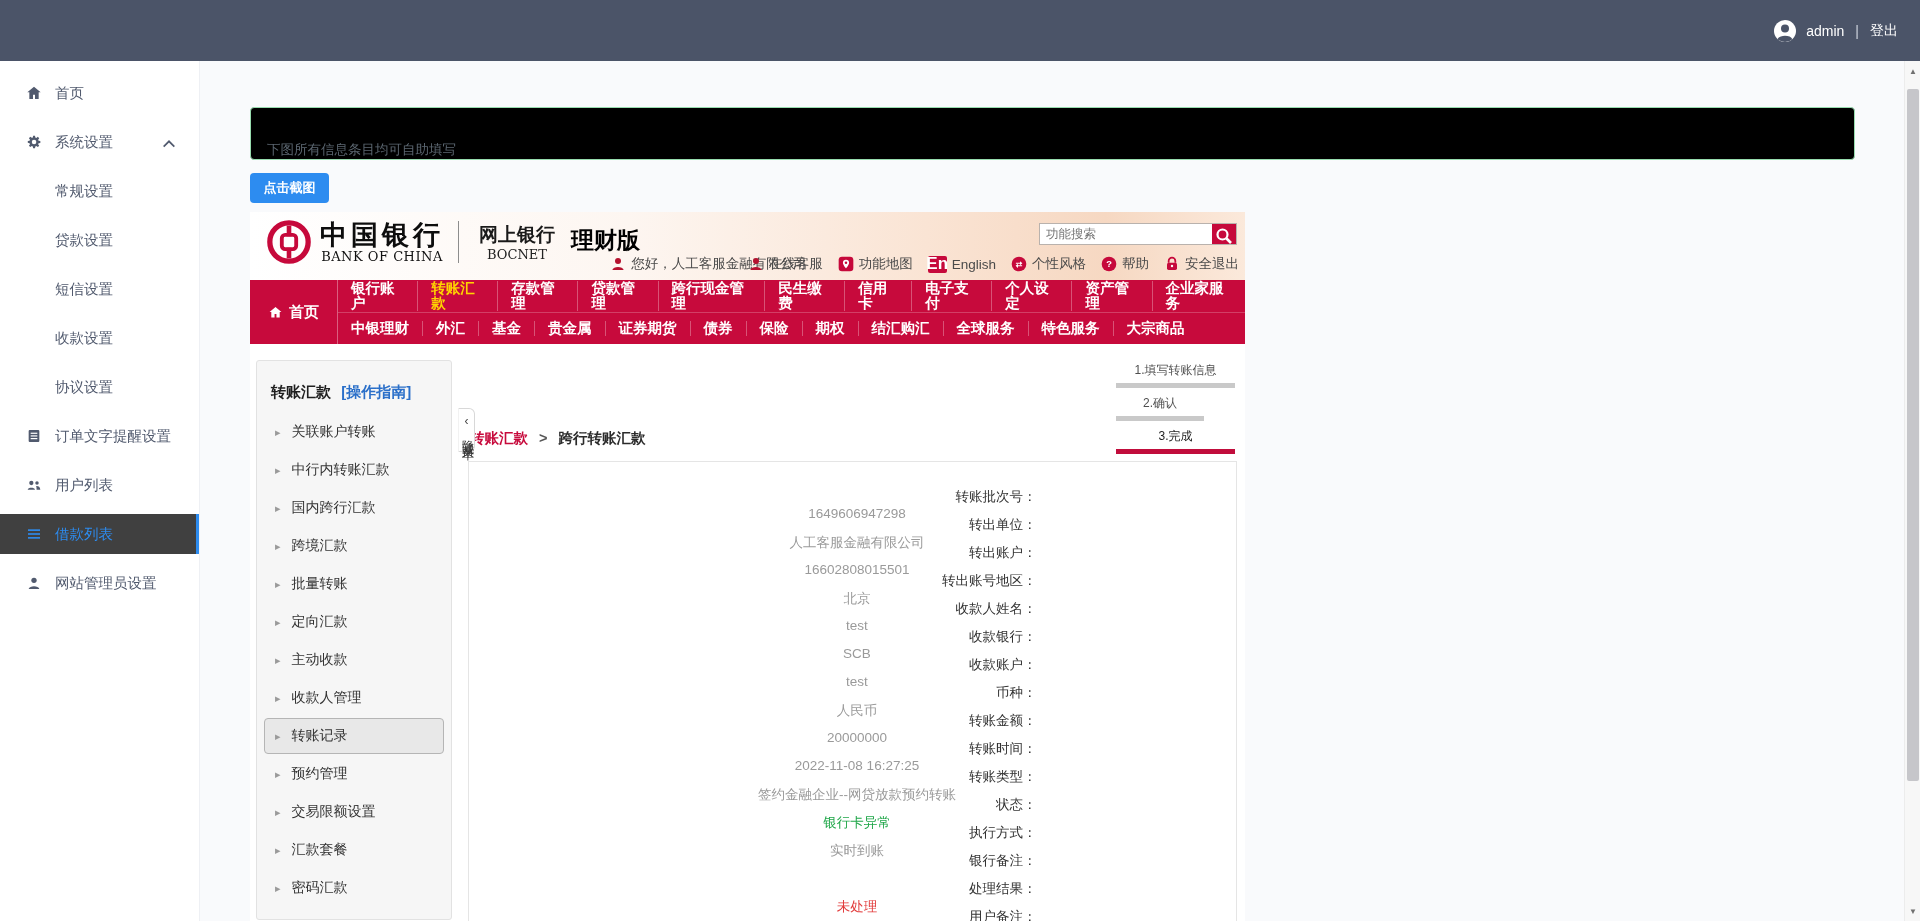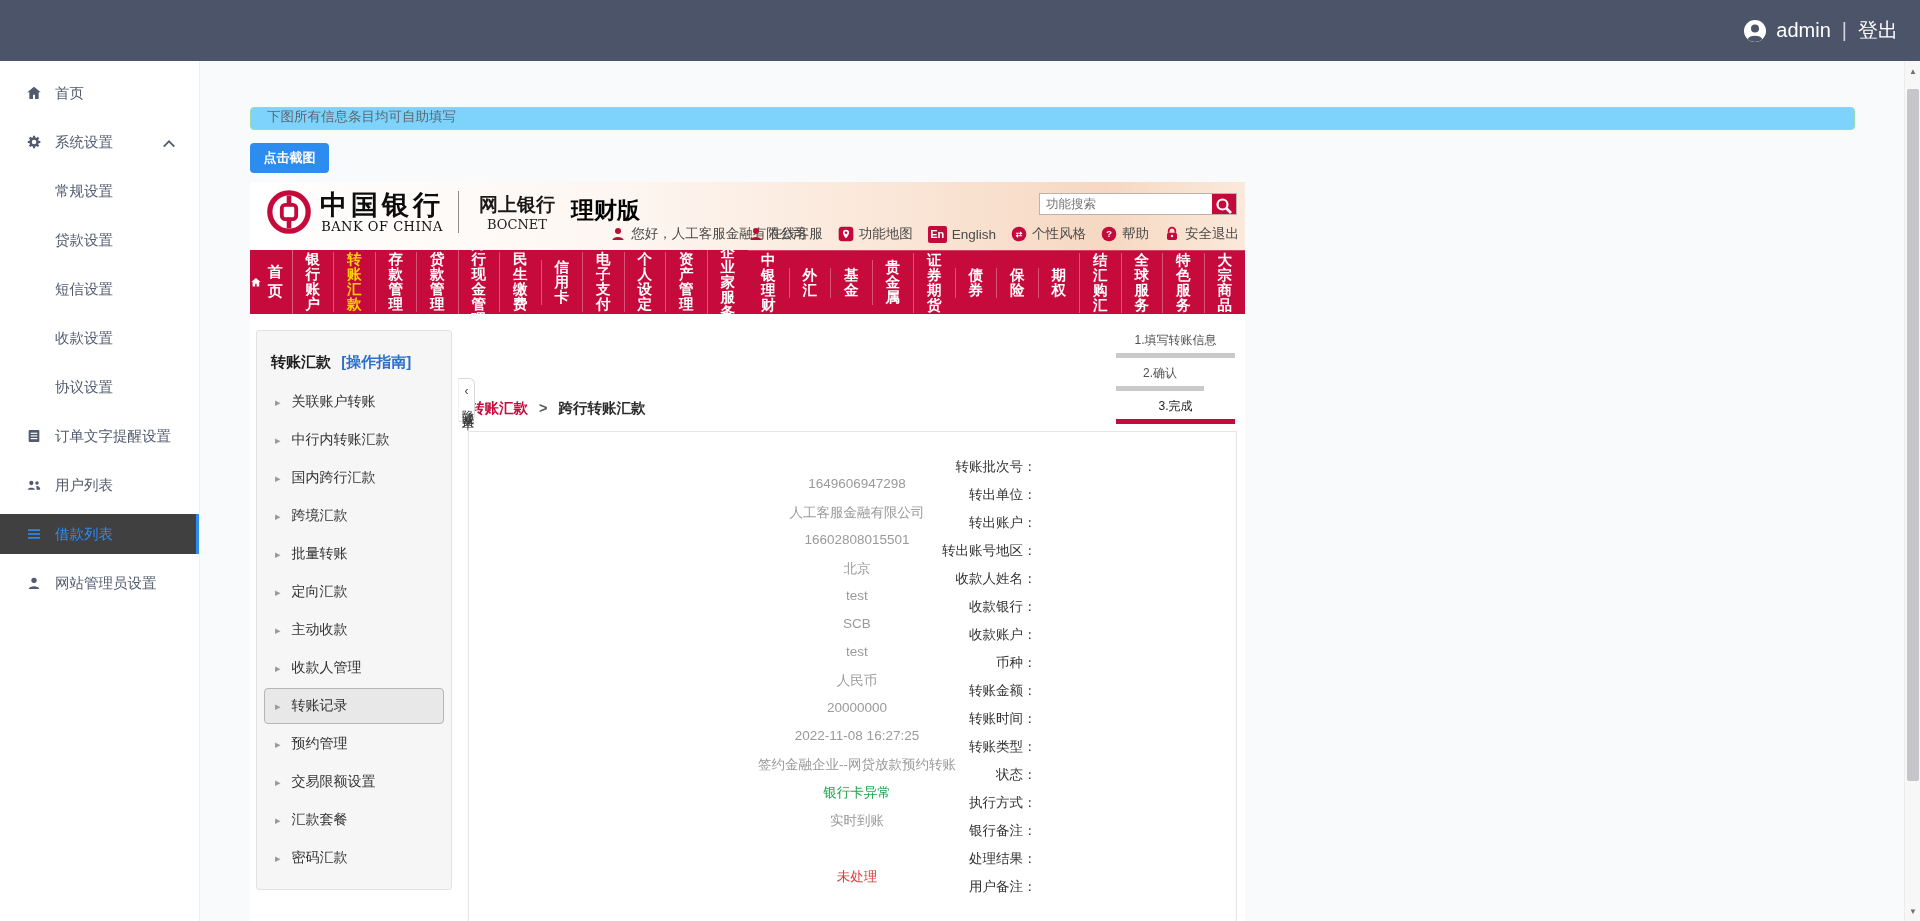--- a/index.html
+++ b/index.html
@@ -7,21 +7,21 @@
   body {
     width:1920px; height:921px; overflow:hidden;
     font-family:"Liberation Sans","DejaVu Sans",sans-serif;
     background:#f9fafc; color:#333;
   }
   
   .topbar {
     height:61px; background:#4b5468; display:flex; align-items:center;
     justify-content:flex-end; padding-right:22px; color:#fff;
   }
-  .topbar .user-cluster { display:flex; align-items:center; gap:9px; font-size:20px; }
+  .topbar .user-cluster { display:flex; align-items:center; gap:9px; font-size:14px; }
   .avatar { width:24px; height:24px; }
   .topbar .sep { color:#cfd4de; margin:0 2px; }
   .topbar a { color:#fff; text-decoration:none; }
   
   .app { display:flex; height:860px; }
   .sidebar {
     width:200px; background:#fff; border-right:1px solid #eef0f4; padding-top:12px;
     flex:none;
   }
   .side-item {
@@ -31,22 +31,22 @@
   .side-item svg { width:16px; height:16px; flex:none; }
   .side-sub {
     height:40px; display:flex; align-items:center; padding-left:55px;
     color:#515a6e; font-size:14.5px; margin-bottom:9px; cursor:pointer;
   }
   .side-item.active { background:#404040; color:#2d8cf0; border-right:3px solid #2d8cf0; }
   .chevron-up { position:absolute; right:22px; top:14px; width:12px; height:12px; }
   
   .main { flex:1; padding:46px 65px 0 50px; position:relative; }
   .alert-success {
-    width:1605px; height:23px; background:#7dd3fc; border:1px solid #97dcae;
-    border-radius:4px; display:flex; align-items:flex-start; padding-left:16px;
+    width:1605px; height:53px; background:#000000; border:1px solid #97dcae;
+    border-radius:4px; display:flex; align-items:flex-end; padding-left:16px;
     font-size:13.5px; color:#5b6670;
   }
   .btn-primary {
     margin-top:13px; width:79px; height:30px; background:#2d8cf0; color:#fff;
     border:none; border-radius:4px; font-size:13px; font-weight:bold; cursor:pointer;
     font-family:inherit;
   }
   
   .bank { margin-top:9px; width:995px; background:#fff; }
   .bank-header {
@@ -72,30 +72,30 @@
   }
   .search-btn { width:24px; height:20px; background:#c6093b; border:none; cursor:pointer; padding:2px; }
   .greet-row {
     position:absolute; right:6px; bottom:7px; display:flex; align-items:center; gap:15px;
     font-size:13.5px; color:#4a4a4a; white-space:nowrap;
   }
   .greet-row .u-item { display:flex; align-items:center; gap:5px; cursor:pointer; }
   .red-ic { width:16px; height:16px; flex:none; }
   .online-svc { display:flex; align-items:center; gap:4px; margin-left:-74px; }
   .en-badge {
-    width:19px; height:17px; background:#c6093b; color:#fff; font-size:11px; font-weight:bold;
+    width:19px; height:17px; background:#c6093b; color:#fff; font-size:17px; font-weight:bold;
     border-radius:2px; display:flex; align-items:center; justify-content:center;
   }
   
   .bnav { height:64px; background:#c70a3c; display:flex; color:#fff; }
   .bnav-home {
     width:88px; display:flex; align-items:center; justify-content:center; gap:6px;
     font-size:15px; font-weight:bold; border-right:1px solid rgba(255,255,255,.35); cursor:pointer;
   }
-  .bnav-cols { flex:1; display:flex; flex-direction:row; }
+  .bnav-cols { flex:1; display:flex; flex-direction:column; }
   .bnav-row { flex:1; display:flex; align-items:center; }
   .bnav-row + .bnav-row { border-top:1px solid rgba(255,255,255,.22); }
   .bnav-item {
     padding:0 13px; font-size:14.5px; font-weight:bold; cursor:pointer; line-height:15px;
     border-left:1px solid rgba(255,255,255,.3);
   }
   .bnav-row .bnav-item:first-child { border-left:none; }
   .bnav-item.on { color:#ffd400; }
   
   .bank-body { display:flex; padding:16px 8px 14px 6px; position:relative; background:#fff; }

